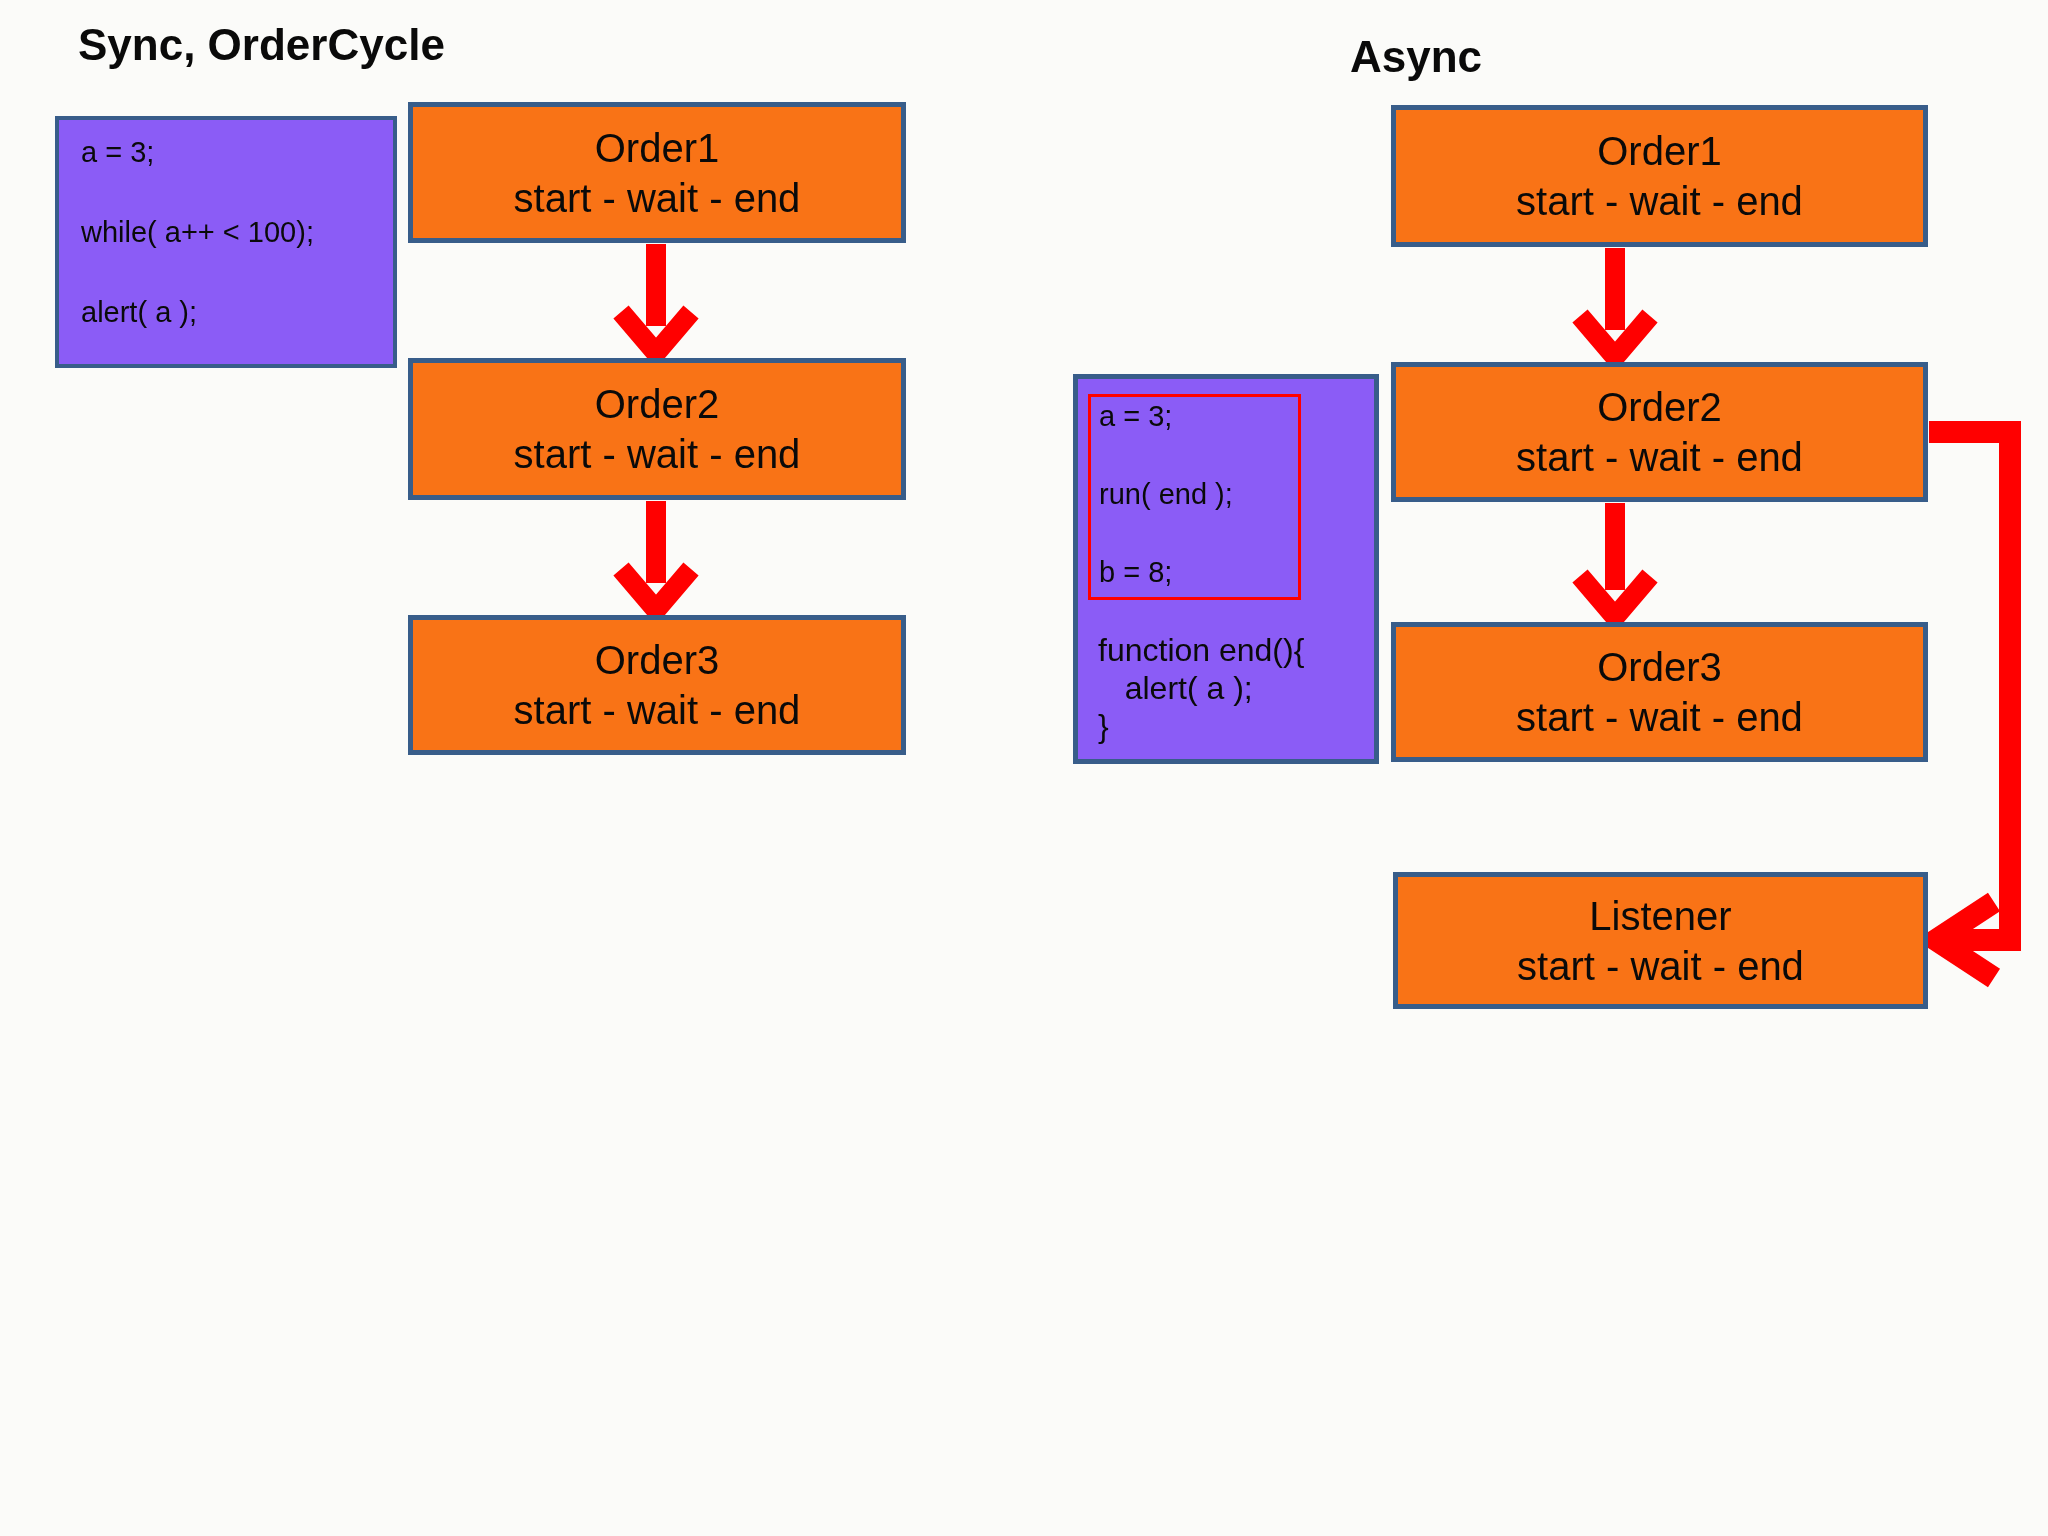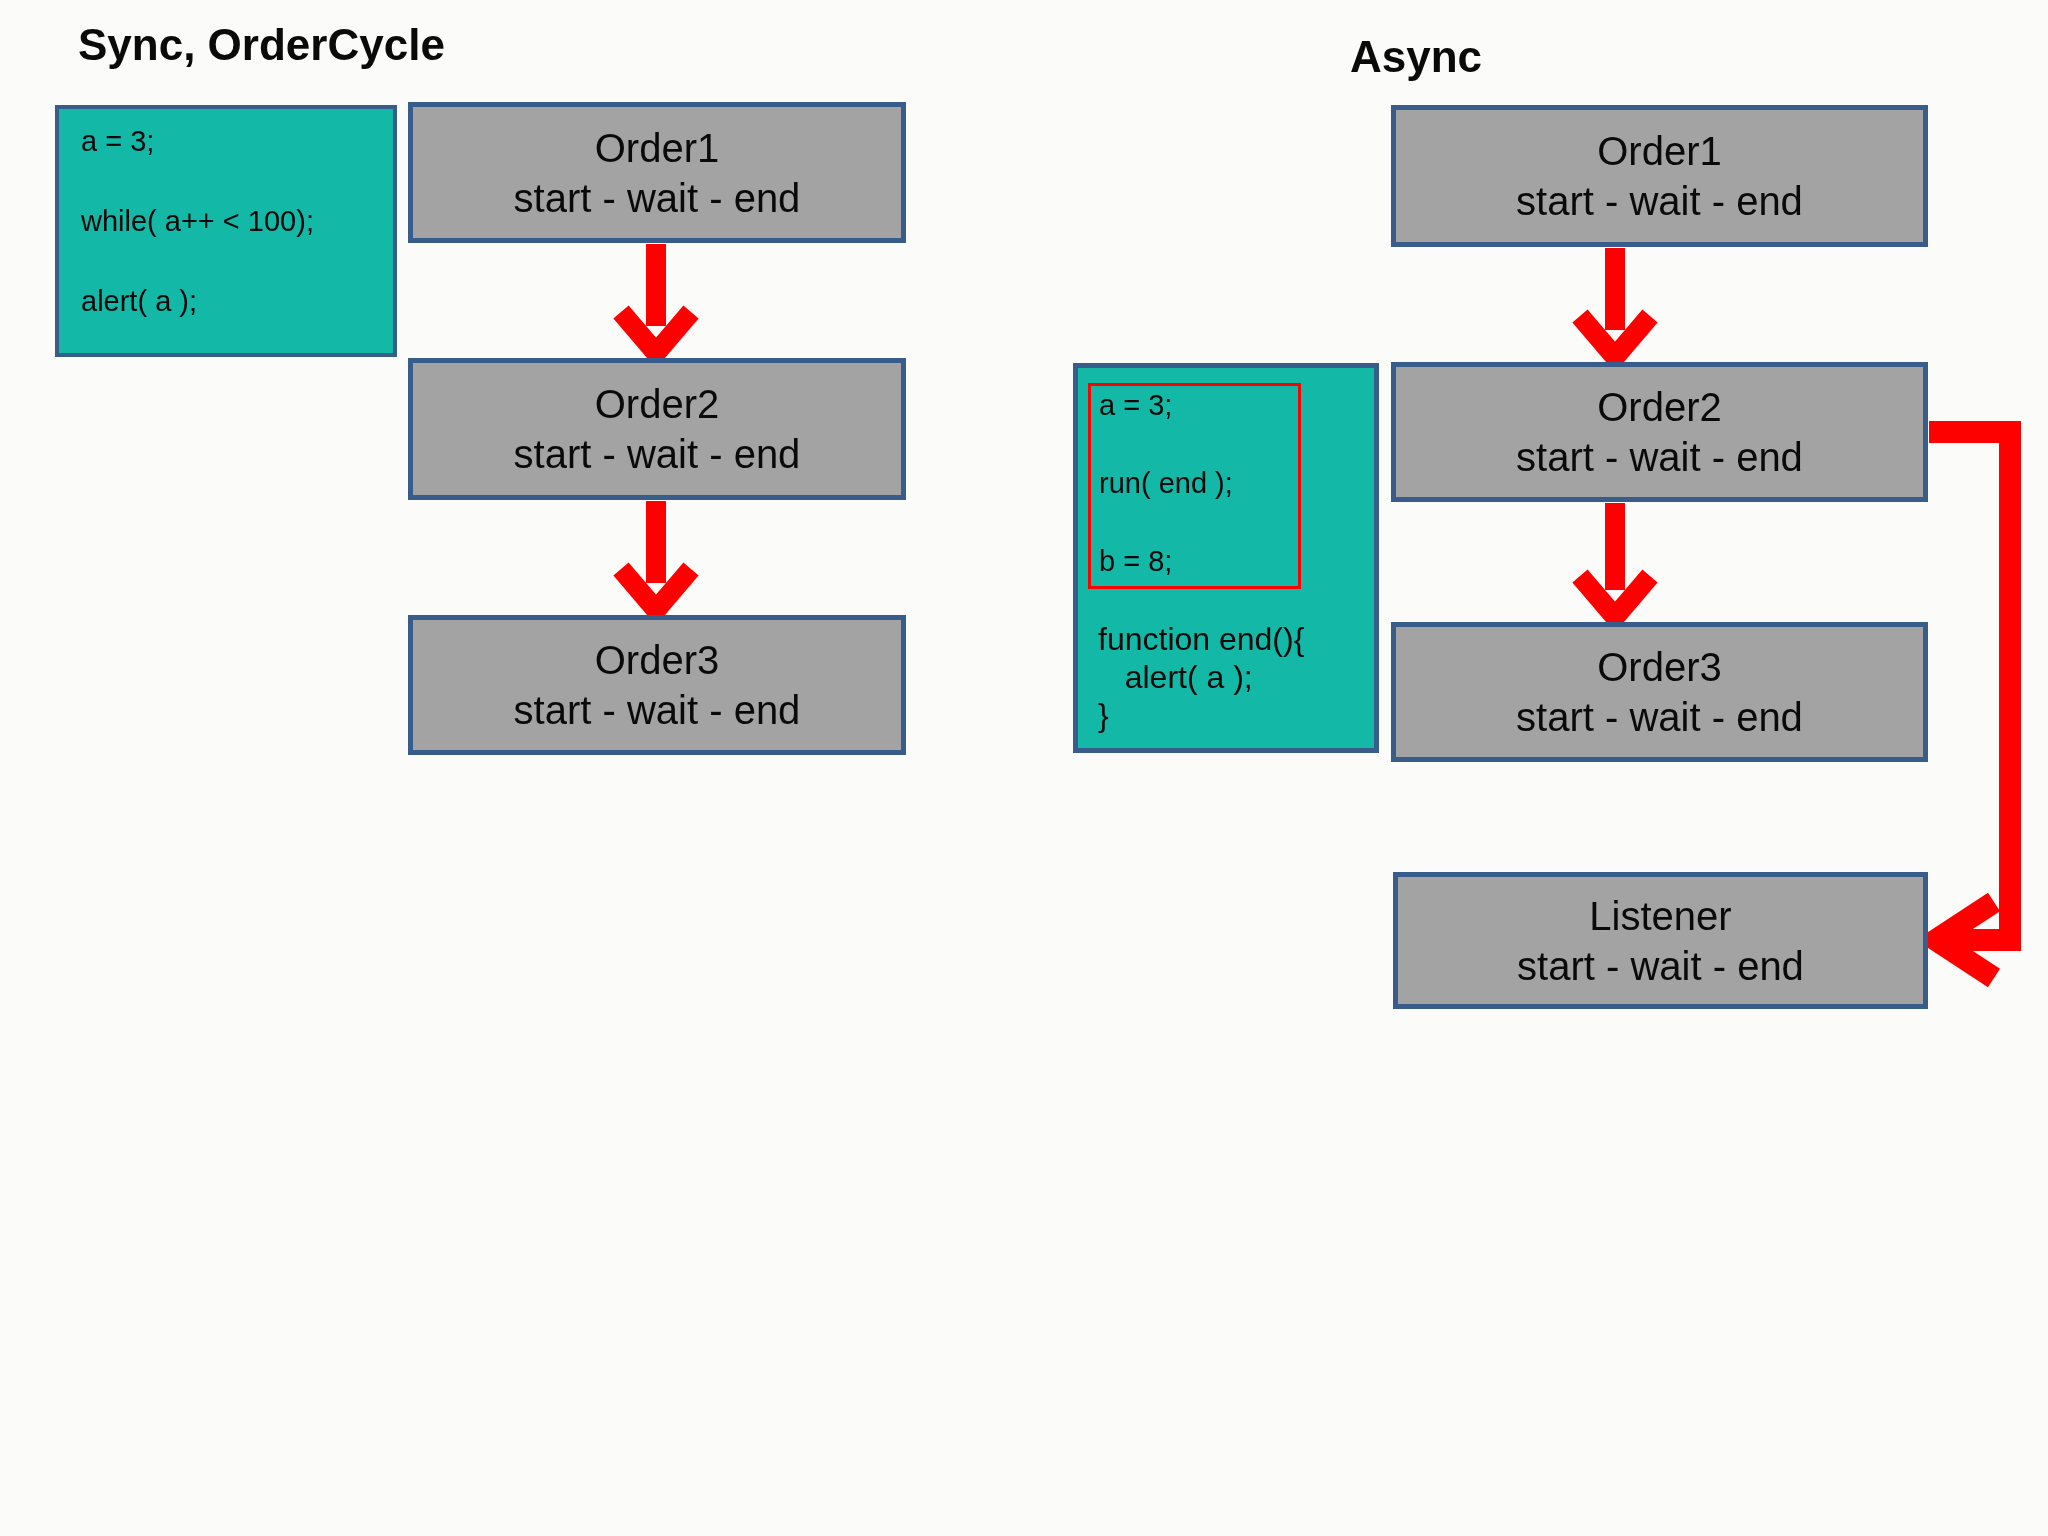--- a/index.html
+++ b/index.html
@@ -14,30 +14,31 @@
   .canvas{position:absolute;left:0;top:0;width:2048px;height:1536px;}
   .arrows{position:absolute;left:0;top:0;width:2048px;height:1536px;pointer-events:none;}
   .arrow{stroke:var(--arrow-red,#ff0000);fill:none;stroke-linecap:butt;stroke-linejoin:miter;}
   .title{
     position:absolute;margin:0;
     font-size:44px;font-weight:bold;letter-spacing:0px;
     white-space:nowrap;
   }
   .flowbox{
     position:absolute;box-sizing:border-box;
-    background:#a3a3a3;
+    background:#f97316;
     border:5px solid var(--box-border-blue,#385d8a);
     display:flex;flex-direction:column;justify-content:center;align-items:center;
     text-align:center;
   }
   .box-title,.box-sub{font-size:40px;line-height:50px;white-space:nowrap;}
   .codebox{
     position:absolute;box-sizing:border-box;
-    background:#14b8a6;
+    background:#8b5cf6;
     border:4px solid var(--box-border-blue,#385d8a);
+    margin-top:11px;
   }
   .sync-code{padding:14px 0 0 22px;}
   .sync-code .codeline{font-size:29px;line-height:36px;margin-bottom:44px;white-space:pre;}
   .async-code{border-width:5px;}
   .red-frame{
     position:absolute;left:10px;top:15px;width:213px;height:206px;
     box-sizing:border-box;border:3px solid var(--code-highlight-red,#ff0000);
     padding:2px 0 0 8px;
   }
   .red-frame .codeline{font-size:29px;line-height:34px;margin-bottom:44px;white-space:pre;}

